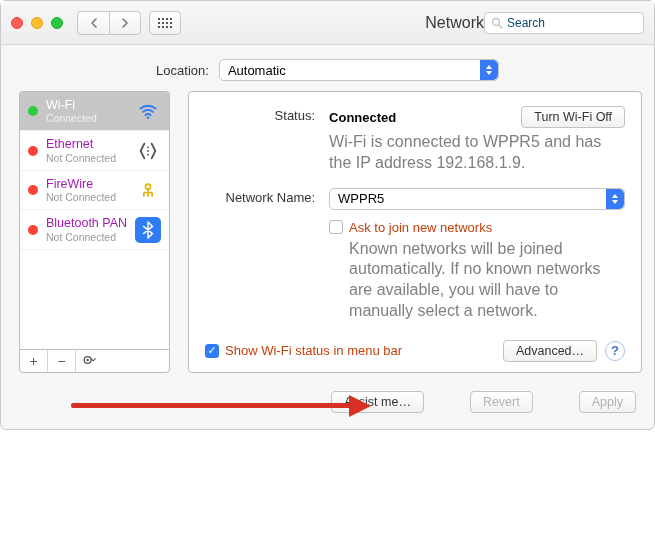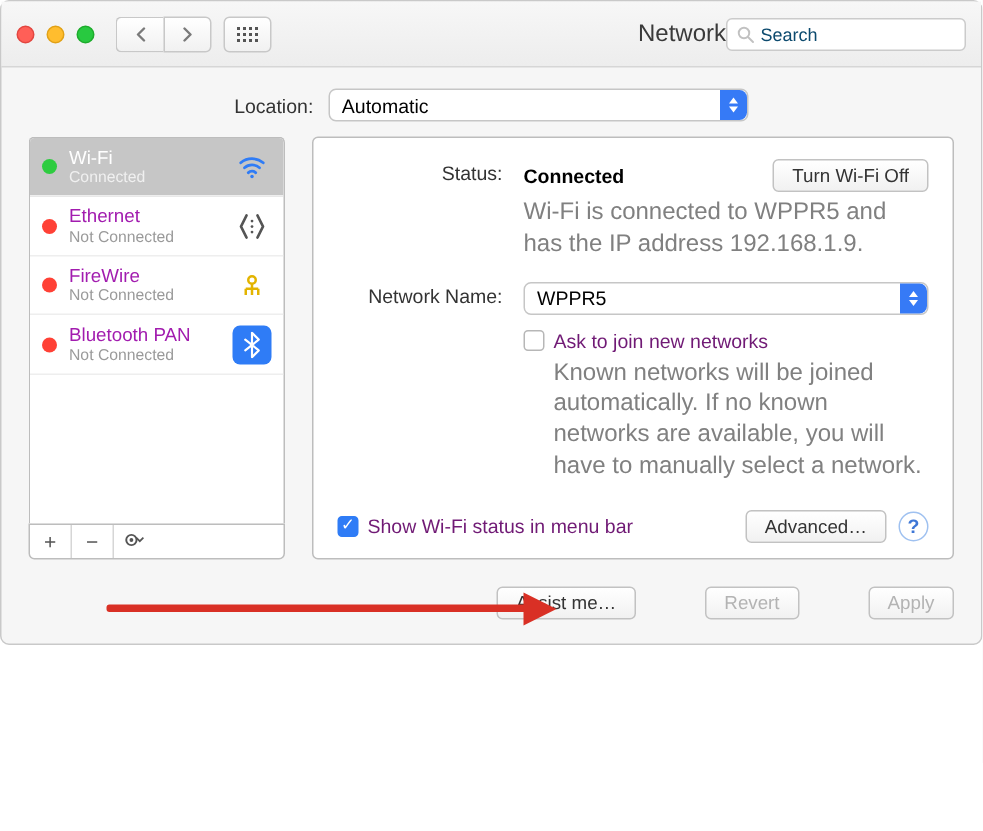--- a/index.html
+++ b/index.html
@@ -22,21 +22,21 @@
     .dot-grid { display:grid; grid-template-columns: repeat(4, 2px); gap: 2px; }
     .dot-grid i { width:2px; height:2px; background:#555; display:block; }
     .title { flex:1; text-align:right; font-size: 16px; color:#3a3a3a; }
     .search { width: 160px; height: 22px; border:1px solid #cbcbcb; border-radius: 4px; background:#fff; display:flex; align-items:center; padding:0 6px; gap:4px; color:#0c4a6e; font-size:12px; }
     .search svg { opacity: .6; }
 
     
     .location-row { display:flex; align-items:center; justify-content:center; gap:10px; padding: 14px 18px 10px; font-size: 13px; }
     .location-label { color:#333; }
     .select { position:relative; width: 280px; height: 22px; border:1px solid #c6c6c6; border-radius:5px; background:#fff; display:flex; align-items:center; padding:0 22px 0 8px; font-size:13px; }
-    .select.small { width: 270px; align-items: center; }
+    .select.small { width: 296px; align-items: center; }
     .select-end { position:absolute; right:0; top:0; bottom:0; width:18px; background:#367af6; border-radius:0 5px 5px 0; display:flex; flex-direction:column; align-items:center; justify-content:center; }
     .select-end::before, .select-end::after { content:""; width:0; height:0; border-left:3px solid transparent; border-right:3px solid transparent; }
     .select-end::before { border-bottom:4px solid #fff; margin-bottom:2px; }
     .select-end::after  { border-top:4px solid #fff; }
 
     
     .content { display:flex; gap: 18px; padding: 0 18px 8px 18px; }
     .sidebar { width: 178px; display:flex; flex-direction:column; }
     .iface-list { flex:1; background:#fff; border:1px solid #bdbdbd; border-bottom:none; border-radius:4px 4px 0 0; overflow:hidden; }
     .iface { display:flex; align-items:center; gap:8px; padding:6px 8px; border-bottom:1px solid #eee; }
@@ -59,21 +59,21 @@
     .pane { flex:1; background:#fff; border:1px solid #bdbdbd; border-radius:4px; padding:14px 16px 10px 16px; font-size:13px; display:flex; flex-direction:column; }
     .row { display:flex; gap:14px; align-items:flex-start; margin-bottom:14px; }
     .row .lbl { width:110px; text-align:right; color:#333; padding-top:2px; }
     .row .val { flex:1; }
     .status-line { display:flex; align-items:center; gap:14px; }
     .status-line .strong { font-weight:600; }
     .mac-btn { height:22px; padding:0 12px; background:linear-gradient(#fff,#f1f1f1); border:1px solid #c2c2c2; border-radius:4px; font-size:12.5px; color:#333; display:inline-flex; align-items:center;margin-left:36px; }
     .mac-btn.disabled { color:#b3b3b3; }
     .desc { font-size:16px; color:#808080; margin-top:4px; line-height:1.3; max-width:280px; }
 
-    .chk { display:flex; align-items:center; gap:6px; font-size:13px; color:#701a75; }
+    .chk { display:flex; align-items:center; gap:6px; font-size:13px; color:#c2410c; }
     .chk .box { width:14px; height:14px; border:1px solid #b7b7b7; border-radius:3px; background:#fff; display:inline-flex; align-items:center; justify-content:center; }
     .chk .box.checked { background:#2f7cf6; border-color:#2f7cf6; }
     .chk .box.checked::after { content:"✓"; color:#fff; font-size:11px; line-height:1; }
 
     .pane-bottom { margin-top:auto; display:flex; align-items:center; justify-content:space-between; padding-top:4px; }
     .help-circle { width:20px; height:20px; border-radius:50%; border:1px solid #9fc1f0; color:#3e77d6; font-size:13px; display:inline-flex; align-items:center; justify-content:center; font-weight:600; margin-left:8px; }
 
     
     .bottom-bar { display:flex; justify-content:flex-end; gap:10px; padding: 10px 18px 16px; position:relative; height:48px; }
 

